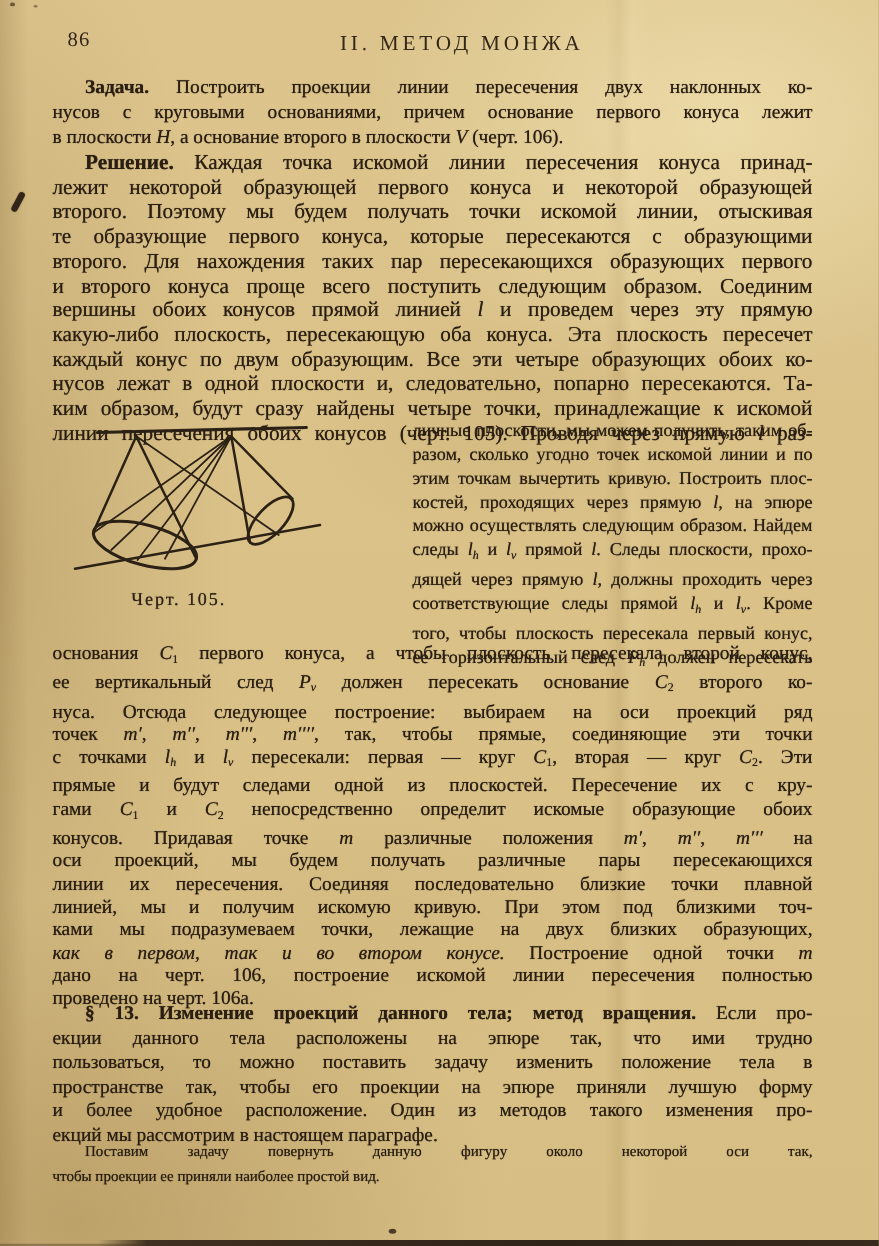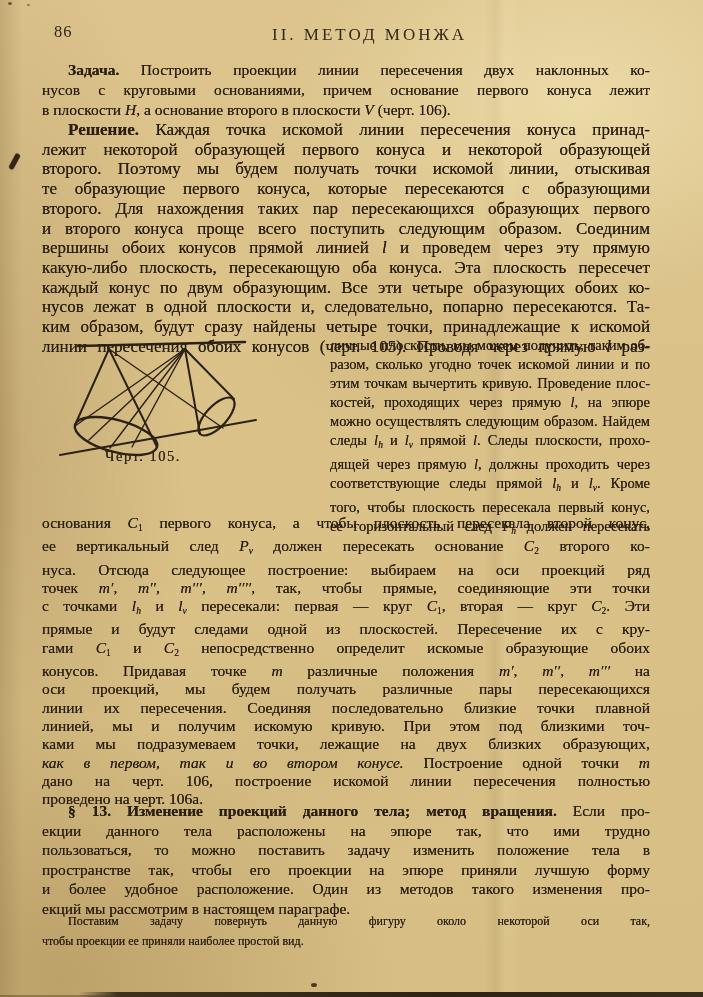--- a/index.html
+++ b/index.html
@@ -25,21 +25,21 @@
   .block{position:absolute;left:0;width:608px;font-size:15.5px;}
   .line{text-align:justify;text-align-last:justify;white-space:nowrap;
     text-shadow:0 0 0.6px rgba(42,30,18,0.85);}
   .line.end{text-align-last:left;}
   .line.ind{text-indent:26px;}
   .sg.b{font-weight:700;}
   .sg.i{font-style:italic;}
   .sg.sub{font-size:9.5px;vertical-align:-3px;}
   .sg.subi{font-size:9.5px;vertical-align:-3px;font-style:italic;}
   .figure{position:absolute;left:58px;top:336px;width:290px;height:150px;}
-  .fig-caption{position:absolute;left:63px;top:448px;width:160px;text-align:center;
+  .fig-caption{position:absolute;left:63px;top:472px;width:160px;text-align:center;
     font-size:14.5px;letter-spacing:1.5px;color:#2e2316;
     text-shadow:0 0 0.6px rgba(42,30,18,0.8);}
   .pen-mark{position:absolute;left:12px;top:153px;width:5px;height:17px;border-radius:3px;
     background:#33241a;transform:rotate(28deg);box-shadow:0 0 1px rgba(51,36,26,.7);}
   .speck-a{position:absolute;left:8px;top:2px;width:4px;height:3px;border-radius:50%;
     background:rgba(74,56,38,.75);}
   .speck-b{position:absolute;left:27px;top:4px;width:3px;height:2px;border-radius:50%;
     background:rgba(74,56,38,.55);}
   .ink-dot{position:absolute;left:311px;top:983px;width:6px;height:4px;border-radius:50%;
     background:#4a3a26;}
@@ -71,21 +71,21 @@
         <div class="line"><span class="sg">вершины обоих конусов прямой линией </span><span class="sg i">l</span><span class="sg"> и проведем через эту прямую</span></div>
         <div class="line"><span class="sg">какую-либо плоскость, пересекающую оба конуса. Эта плоскость пересечет</span></div>
         <div class="line"><span class="sg">каждый конус по двум образующим. Все эти четыре образующих обоих ко-</span></div>
         <div class="line"><span class="sg">нусов лежат в одной плоскости и, следовательно, попарно пересекаются. Та-</span></div>
         <div class="line"><span class="sg">ким образом, будут сразу найдены четыре точки, принадлежащие к искомой</span></div>
         <div class="line"><span class="sg">линии пересечения обоих конусов (черт. 105). Проводя через прямую </span><span class="sg i">l</span><span class="sg"> раз-</span></div>
       </div>
       <div class="block" style="top: 336px; left: 288px; width: 320px; font-size: 14.5px; line-height: 19px;">
         <div class="line"><span class="sg">личные плоскости, мы можем получить, таким об-</span></div>
         <div class="line"><span class="sg">разом, сколько угодно точек искомой линии и по</span></div>
-        <div class="line"><span class="sg">этим точкам вычертить кривую. Проведение плос-</span></div>
+        <div class="line"><span class="sg">этим точкам вычертить кривую. Построить плос-</span></div>
         <div class="line"><span class="sg">костей, проходящих через прямую </span><span class="sg i">l</span><span class="sg">, на эпюре</span></div>
         <div class="line"><span class="sg">можно осуществлять следующим образом. Найдем</span></div>
         <div class="line"><span class="sg">следы </span><span class="sg i">l</span><span class="sg subi">h</span><span class="sg"> и </span><span class="sg i">l</span><span class="sg subi">v</span><span class="sg"> прямой </span><span class="sg i">l</span><span class="sg">. Следы плоскости, прохо-</span></div>
         <div class="line"><span class="sg">дящей через прямую </span><span class="sg i">l</span><span class="sg">, должны проходить через</span></div>
         <div class="line"><span class="sg">соответствующие следы прямой </span><span class="sg i">l</span><span class="sg subi">h</span><span class="sg"> и </span><span class="sg i">l</span><span class="sg subi">v</span><span class="sg">. Кроме</span></div>
         <div class="line"><span class="sg">того, чтобы плоскость пересекала первый конус,</span></div>
         <div class="line"><span class="sg">ее горизонтальный след </span><span class="sg i">P</span><span class="sg subi">h</span><span class="sg"> должен пересекать</span></div>
       </div>
       <div class="block" style="top: 514px; left: 0px; width: 608px; font-size: 15.5px; line-height: 18.3px;">
         <div class="line"><span class="sg">основания </span><span class="sg i">C</span><span class="sg sub">1</span><span class="sg"> первого конуса, а чтобы плоскость пересекала второй конус,</span></div>

